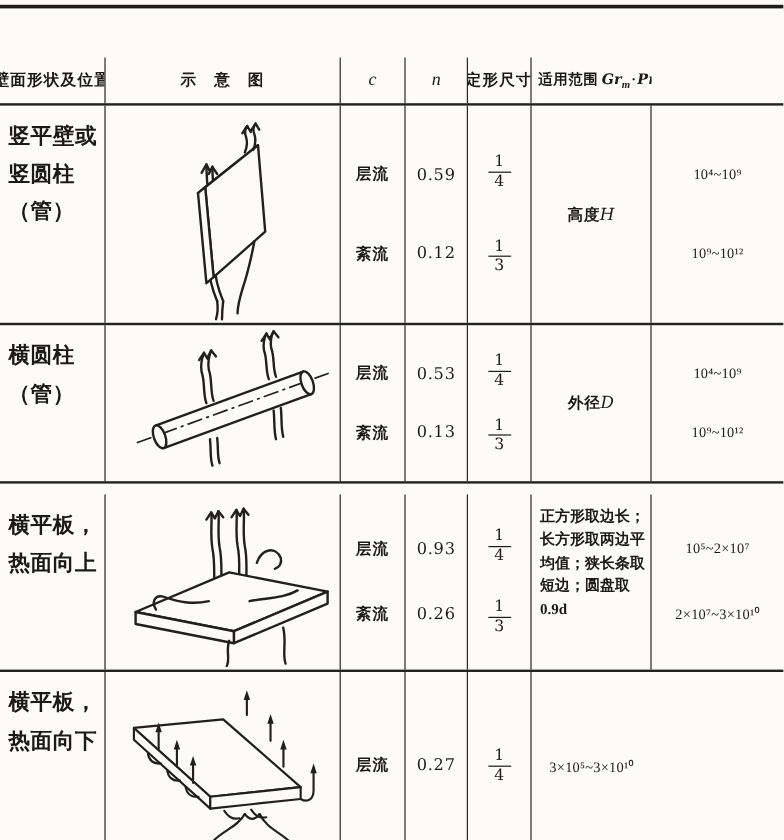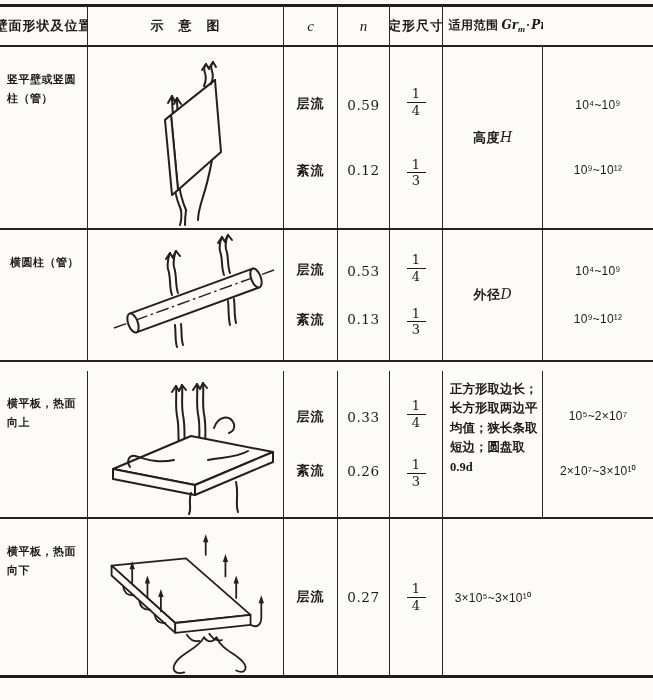--- a/index.html
+++ b/index.html
@@ -20,46 +20,46 @@
   }
   .trow:last-child{border-bottom:none;}
   .cell{
     border-right:1.6px solid #2a2721;
     box-sizing:border-box;
     display:flex;flex-direction:column;align-items:center;justify-content:center;
     overflow:hidden;
   }
   .cell:last-child{border-right:none;}
   
-  .hrow{height:38px;}
+  .hrow{height:38px;margin-top:41px;}
   .hcell{font-weight:700;font-size:13px;letter-spacing:1px;white-space:nowrap;}
   .hvar{font-style:italic;font-weight:400;font-size:15px;letter-spacing:0;}
   .hrange{font-size:12px;letter-spacing:0;}
   .hrange .glabel{font-weight:700;letter-spacing:0.5px;padding-left:16px;}
   .hrange i{font-family:"DejaVu Serif",serif;font-size:12px;}
   .hrange sub{font-size:9px;font-style:italic;}
   .hrange .dot{padding:0 1px;}
   
   .r1{height:181px;}
   .r2{height:130px;}
   .r3{height:146px;margin-top:9px;}
   .r4{height:156px;}
   .shape-cell{
-    align-items:center;justify-content:flex-start;
-    padding:23px 5px 0 7px;
-    font-weight:700;font-size:11px;line-height:1.75;letter-spacing:0.5px;
+    align-items:flex-start;justify-content:flex-start;
+    padding:10px 5px 0 7px;
+    font-weight:700;font-size:18px;line-height:1.75;letter-spacing:0.5px;
   }
   .stack{justify-content:space-evenly;}
   .regime{font-weight:700;font-size:13px;letter-spacing:1px;}
   .numv{font-size:13.5px;letter-spacing:0.6px;font-family:"DejaVu Serif",serif;text-align:right;}
   .frac{display:flex;flex-direction:column;align-items:center;line-height:1.05;
         font-size:13px;font-family:"DejaVu Serif",serif;}
   .fbar{width:19px;height:0;border-top:1.7px solid #1d1a16;margin:1px 0;}
   .rangev{font-size:12px;letter-spacing:0.2px;white-space:nowrap;
-          font-family:Liberation Sans, sans-serif;}
+          font-family:Liberation Serif, serif;}
   .dim-cell{font-weight:700;font-size:13px;letter-spacing:0.5px;align-items:center;}
   .dim-cell i{font-family:"DejaVu Serif",serif;font-weight:400;font-size:14px;letter-spacing:0;}
   .dim-left{align-items:flex-end;justify-content:flex-start;
             padding:9px 4px 8px 7px;font-size:12.5px;line-height:1.55;letter-spacing:0;}
   .dim-same{letter-spacing:2px;}
   .diagram-cell{padding:0;}
   svg{display:block;}
   .sk{fill:none;stroke:#241f1a;stroke-width:2;stroke-linecap:round;stroke-linejoin:round;}
   .skf{fill:#fcfbf8;stroke:#241f1a;stroke-width:2;stroke-linejoin:round;}
   .skh{fill:#241f1a;stroke:none;}
@@ -215,21 +215,21 @@
           <path class="sk" d="M126,56 C130,44 142,42 146,52 C147,56 145,60 141,61"></path>
           <path class="sk" d="M148,110 C151,122 147,132 150,140"></path>
           <path class="sk" d="M103,121 C100,130 104,136 101,142"></path>
         </svg>
       </div>
       <div class="cell stack">
         <span class="regime">层流</span>
         <span class="regime">紊流</span>
       </div>
       <div class="cell stack">
-        <span class="numv">0.33</span>
+        <span class="numv">0.93</span>
         <span class="numv">0.26</span>
       </div>
       <div class="cell stack">
         <span class="frac">
           <span>1</span>
           <span class="fbar"></span>
           <span>4</span>
         </span>
         <span class="frac">
           <span>1</span>

